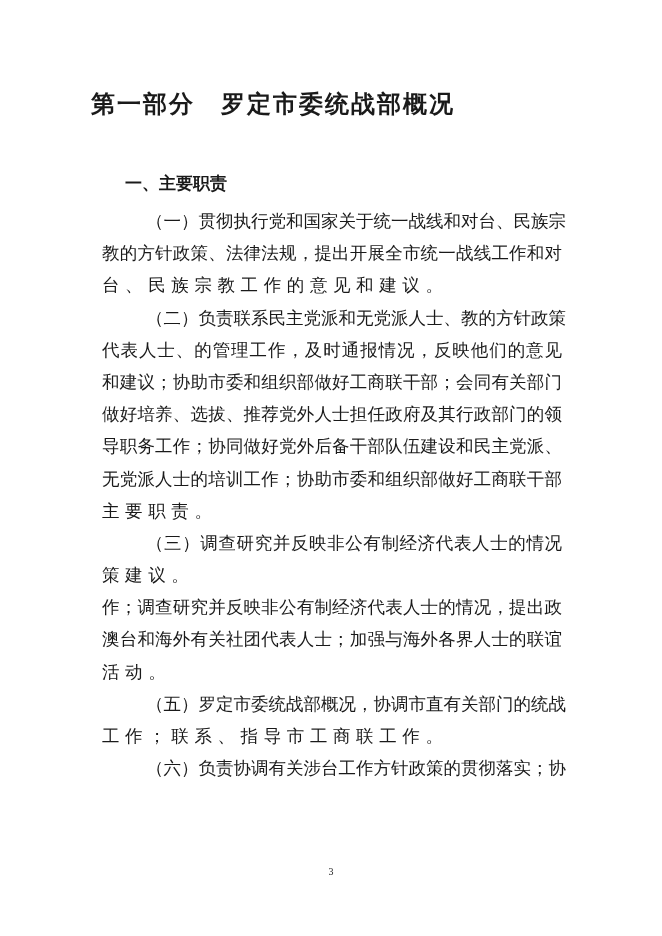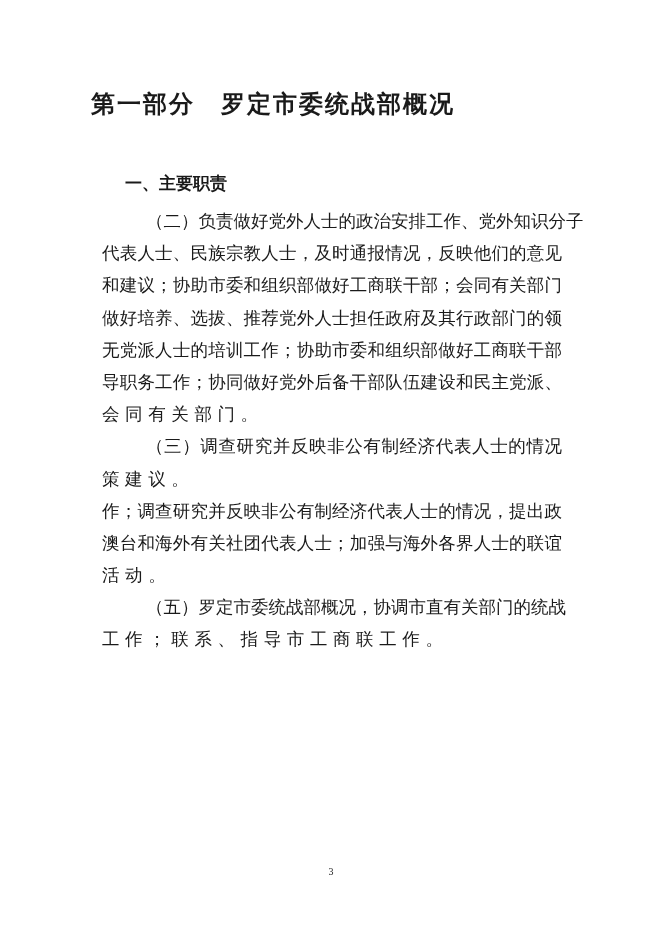--- a/index.html
+++ b/index.html
@@ -18,37 +18,45 @@
 </style>
 </head>
 <body>
 
 <div>
   <div class="page-title">第一部分　罗定市委统战部概况</div>
   <div class="section-heading">一、主要职责</div>
 
   <div class="body">
     <div>
-      <div class="line indent">（二）负责做好党外人士的政治安排工作、党外知识分子</div>
-      <div class="line">代表人士、民族宗教人士，及时通报情况，反映他们的意见</div>
+      <div class="line indent">（一）贯彻执行党和国家关于统一战线和对台、民族宗</div>
+      <div class="line">教的方针政策、法律法规，提出开展全市统一战线工作和对</div>
+      <div class="line last">台、民族宗教工作的意见和建议。</div>
+    </div>
+    <div>
+      <div class="line indent">（二）负责联系民主党派和无党派人士、教的方针政策</div>
+      <div class="line">代表人士、的管理工作，及时通报情况，反映他们的意见</div>
       <div class="line">和建议；协助市委和组织部做好工商联干部；会同有关部门</div>
       <div class="line">做好培养、选拔、推荐党外人士担任政府及其行政部门的领</div>
+      <div class="line">导职务工作；协同做好党外后备干部队伍建设和民主党派、</div>
       <div class="line">无党派人士的培训工作；协助市委和组织部做好工商联干部</div>
-      <div class="line">导职务工作；协同做好党外后备干部队伍建设和民主党派、</div>
-      <div class="line last">会同有关部门。</div>
+      <div class="line last">主要职责。</div>
     </div>
     <div>
       <div class="line indent">（三）调查研究并反映非公有制经济代表人士的情况</div>
       <div class="line last">策建议。</div>
       <div class="line">作；调查研究并反映非公有制经济代表人士的情况，提出政</div>
     </div>
     <div>
       <div class="line">澳台和海外有关社团代表人士；加强与海外各界人士的联谊</div>
       <div class="line last">活动。</div>
     </div>
     <div>
       <div class="line indent">（五）罗定市委统战部概况，协调市直有关部门的统战</div>
       <div class="line last">工作；联系、指导市工商联工作。</div>
     </div>
+    <div>
+      <div class="line indent">（六）负责协调有关涉台工作方针政策的贯彻落实；协</div>
+    </div>
   </div>
 
   <div class="page-number">3</div>
 </div>
 
 </body></html>

